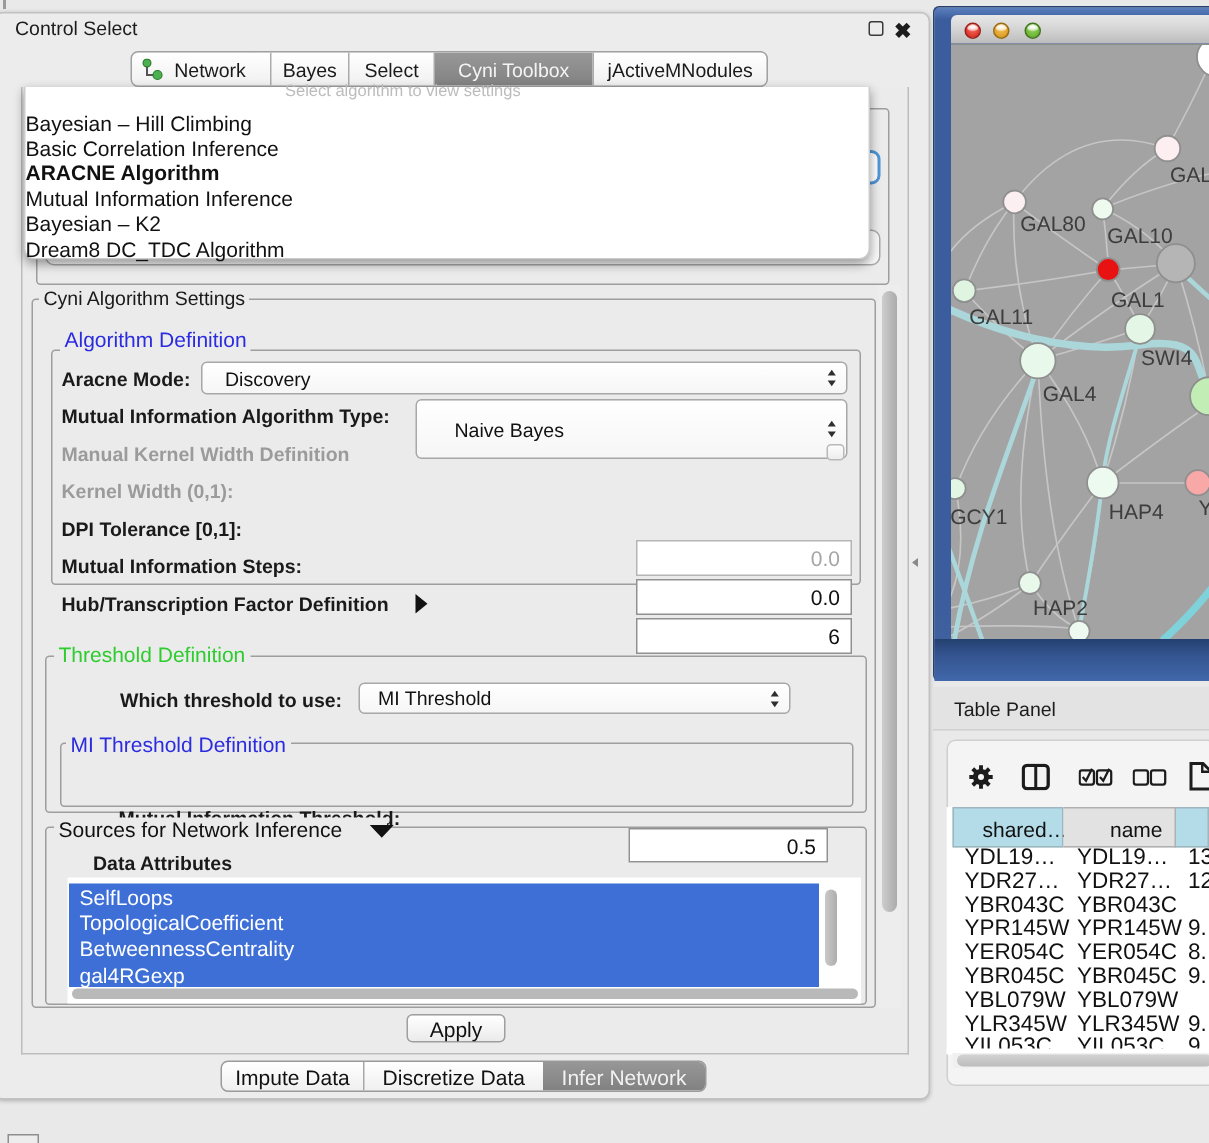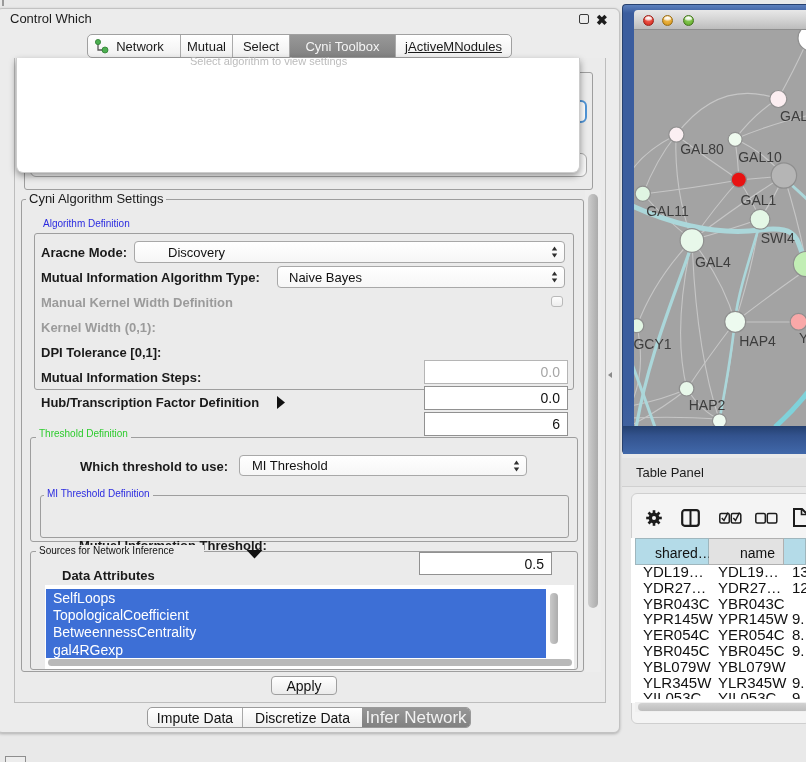--- a/index.html
+++ b/index.html
@@ -7,87 +7,93 @@
 .abs { position:absolute; }
 #stage { position:relative; width:806px; height:762px; }
 
 #cpanel { left:-4px; top:8px; width:624px; height:725px; background:#ececec; border:1px solid #c2c2c2; border-radius:6px; box-shadow:0 1px 3px rgba(0,0,0,0.25); }
 #cp-title { left:10px; top:11px; font-size:13px; color:#1c1c1c; }
 #cp-float { left:579px; top:14px; width:10px; height:10px; border:1.5px solid #3a3a3a; border-radius:2px; }
 #cp-close { left:596px; top:12px; font-size:14px; font-weight:bold; color:#1c1c1c; }
 
 #toptabs { left:87px; top:34px; height:24px; display:flex; border:1px solid #a0a0a0; border-radius:5px; background:linear-gradient(#ffffff,#f0f0f0); overflow:hidden;justify-content:center; }
 #toptabs .seg { height:100%; display:flex; align-items:center; justify-content:center; font-size:13px; color:#1a1a1a; border-right:1px solid #ababab; }
-#toptabs .seg:last-child { border-right:none;text-decoration:underline; }
+#toptabs .seg:last-child { border-right:none; }
 #toptabs .sel { background:linear-gradient(#989898,#828282); color:#f4f4f4; }
 
 #content { left:14px; top:58px; width:592px; height:645px; background:#ebebeb; border:1px solid #bdbdbd; border-top:none; }
 
 .gbox { border:1px solid #9e9e9e; border-radius:3px; }
 
 #overlay { left:16px; top:58px; width:564px; height:115px; background:#ffffff; border-radius:0 0 7px 7px; box-shadow:0 3px 7px rgba(0,0,0,0.4); border:1px solid #cccccc; border-top:none; }
 #ov-ph { left:190px; top:55px; font-size:11px; color:#bcbcbc; }
 #ov-list { left:17px; top:74px; font-size:14px; line-height:16.7px; color:#111; white-space:pre; }
 
 .lbl { font-size:13px; font-weight:bold; color:#1a1a1a; }
 .dlbl { font-size:13px; font-weight:bold; color:#9b9b9b; }
 .combo { background:linear-gradient(#ffffff,#f6f6f6); border:1px solid #a8a8a8; border-radius:4px; font-size:13px; color:#111; display:flex; align-items:center; }
 .inp { background:#fff; border:1px solid #919191; font-size:14px; padding-right:7px; color:#111; display:flex; align-items:center; justify-content:flex-end; padding-right:7px;margin-top:46px; }
 .steppers { position:absolute; right:6px; top:50%; transform:translateY(-50%); }
-.gtitle { font-size:10px; background:#ebebeb; padding:0 3px; }
+.gtitle { font-size:14px; background:#ebebeb; padding:0 3px; }
 
 </style>
 </head>
 <body>
 <div id="stage">
   <div class="abs" style="left:2px;top:0;width:2px;height:6px;background:#9a9a9a"></div>
   <div id="cpanel" class="abs"></div>
-  <div id="cp-title" class="abs">Control Which</div>
+  <div id="cp-title" class="abs">Control Select</div>
   <div id="cp-float" class="abs"></div>
   <div id="cp-close" class="abs">✖</div>
   <div id="content" class="abs"></div>
 
   <div class="abs gbox" style="left:24px;top:72px;width:569px;height:118px;"></div>
   <div class="abs" style="left:30px;top:100px;width:557px;height:23px;background:#fff;border:2.5px solid #4f94d6;border-radius:6px;"></div>
   <div class="abs" style="left:30px;top:153px;width:557px;height:24px;background:#f8f8f8;border:1px solid #a8a8a8;border-radius:6px;"></div>
   <div id="toptabs" class="abs">
     <div class="seg" style="width:93px;padding-right:10px;">
       <svg width="18" height="15" viewBox="0 0 18 15" style="margin-right:4px">
         <path d="M4 3 L4 11 L11 11" stroke="#555" stroke-width="1.3" fill="none"></path>
         <circle cx="4" cy="3" r="2.6" fill="#4caf50" stroke="#2e7d32" stroke-width="0.8"></circle>
         <circle cx="11" cy="11" r="3" fill="#4caf50" stroke="#2e7d32" stroke-width="0.8"></circle>
       </svg>
       Network</div>
-    <div class="seg" style="width:52px;">Mutual</div>
+    <div class="seg" style="width:52px;">Bayes</div>
     <div class="seg" style="width:57px;">Select</div>
     <div class="seg sel" style="width:106px;">Cyni Toolbox</div>
     <div class="seg" style="width:115px;">jActiveMNodules</div>
   </div>
   <div id="overlay" class="abs"></div>
   <div id="ov-ph" class="abs">Select algorithm to view settings</div>
+  <div id="ov-list" class="abs">Bayesian – Hill Climbing
+Basic Correlation Inference
+<b>ARACNE Algorithm</b>
+Mutual Information Inference
+Bayesian – K2
+Dream8 DC_TDC Algorithm</div>
 
   <div id="settings">
 
     <div class="abs gbox" style="left:21px;top:199px;width:563px;height:473px;"></div>
     <div class="abs gtitle" style="left:26px;top:191px;color:#1a1a1a;font-size:13px;">Cyni Algorithm Settings</div>
 
     <div class="abs" style="left:585px;top:190px;width:16px;height:482px;background:#ededed;"></div>
     <div class="abs" style="left:588px;top:194px;width:9.5px;height:414px;background:linear-gradient(90deg,#cdcdcd,#ababab);border-radius:5px;"></div>
 
     <div class="abs gbox" style="left:34px;top:233px;width:540px;height:157px;"></div>
     <div class="abs gtitle" style="left:40px;top:218px;color:#2b2be0;">Algorithm Definition</div>
     <div class="abs lbl" style="left:41px;top:245px;">Aracne Mode:</div>
-    <div class="abs combo" style="left:134px;top:241px;width:431px;height:22px;padding-left:33px;">Discovery
+    <div class="abs combo" style="left:134px;top:241px;width:431px;height:22px;padding-left:15px;">Discovery
       <svg class="steppers" width="7" height="12" viewBox="0 0 7 12">
           <path d="M3.5 0.5 L6.2 4.4 L0.8 4.4 Z" fill="#2e2e2e"></path>
           <path d="M3.5 11.5 L6.2 7.6 L0.8 7.6 Z" fill="#2e2e2e"></path>
         </svg>
     </div>
     <div class="abs lbl" style="left:41px;top:270px;">Mutual Information Algorithm Type:</div>
-    <div class="abs combo" style="left:277px;top:266px;width:288px;height:22px;padding-left:11px;">Naive Bayes
+    <div class="abs combo" style="left:277px;top:266px;width:288px;height:40px;padding-left:25px;">Naive Bayes
       <svg class="steppers" width="7" height="12" viewBox="0 0 7 12">
           <path d="M3.5 0.5 L6.2 4.4 L0.8 4.4 Z" fill="#2e2e2e"></path>
           <path d="M3.5 11.5 L6.2 7.6 L0.8 7.6 Z" fill="#2e2e2e"></path>
         </svg>
     </div>
     <div class="abs dlbl" style="left:41px;top:295px;">Manual Kernel Width Definition</div>
     <div class="abs" style="left:551px;top:296px;width:12px;height:11px;background:linear-gradient(#fdfdfd,#ededed);border:1px solid #b9b9b9;border-radius:3px;"></div>
     <div class="abs dlbl" style="left:41px;top:320px;">Kernel Width (0,1):</div>
     <div class="abs inp" style="left:424px;top:314px;width:144px;height:24px;color:#a6a6a6;border-color:#b5b5b5;">0.0</div>
     <div class="abs lbl" style="left:41px;top:345px;">DPI Tolerance [0,1]:</div>
@@ -127,21 +133,21 @@
 gal4RGexp</div>
     <div class="abs" style="left:550px;top:593px;width:8px;height:51px;background:linear-gradient(90deg,#c9c9c9,#adadad);border-radius:5px;"></div>
 
     <div class="abs" style="left:48px;top:659px;width:524px;height:7px;background:#b9b9b9;border-radius:4px;"></div>
 
     <div class="abs" style="left:271px;top:676px;width:66px;height:19px;background:linear-gradient(#ffffff,#ebebeb);border:1px solid #9f9f9f;border-radius:4px;display:flex;align-items:center;justify-content:center;font-size:14px;color:#111;">Apply</div>
 
     <div class="abs" style="left:147px;top:707px;height:21px;display:flex;border:1px solid #9a9a9a;border-radius:5px;background:linear-gradient(#ffffff,#efefef);overflow:hidden;">
       <div style="width:95px;display:flex;align-items:center;justify-content:center;font-size:14px;color:#111;border-right:1px solid #a8a8a8;">Impute Data</div>
       <div style="width:119px;display:flex;align-items:center;justify-content:center;font-size:14px;color:#111;">Discretize Data</div>
-      <div style="width:108px;display:flex;align-items:center;justify-content:center;font-size:17px;color:#f2f2f2;background:linear-gradient(#979797,#818181);">Infer Network</div>
+      <div style="width:108px;display:flex;align-items:center;justify-content:center;font-size:14px;color:#f2f2f2;background:linear-gradient(#979797,#818181);">Infer Network</div>
     </div>
 
     <div class="abs" style="left:608px;top:372px;width:0;height:0;border-top:3px solid transparent;border-bottom:3px solid transparent;border-right:4px solid #8a8a8a;"></div>
   </div>
 
   <div id="netwin">
     <div class="abs" style="left:622px;top:4px;width:184px;height:450px;background:linear-gradient(#5c80bd,#3b5d9e 8px,#3b5d9e 88%,#44659f);border:1px solid #27416f;border-right:none;border-radius:4px 0 0 4px;"></div>
     <div class="abs" style="left:623px;top:426px;width:183px;height:28px;background:linear-gradient(#24406f,#33538e 35%,#4168aa);"></div>
     <div class="abs" style="left:634px;top:10px;width:172px;height:20px;background:linear-gradient(#e8e8e8,#d6d6d6 45%,#bcbcbc);border-radius:4px 0 0 0;border-bottom:1px solid #8e8e8e;"></div>
     <div class="abs" style="left:643px;top:15px;width:11px;height:11px;border-radius:50%;background:radial-gradient(ellipse 70% 45% at 50% 20%,rgba(255,255,255,0.95) 0%,rgba(255,255,255,0.55) 40%,rgba(255,255,255,0) 75%),radial-gradient(circle at 50% 40%,#f4695c 0%,#e03d31 60%,#b5251b 100%);border:1px solid #9e2018;"></div>

